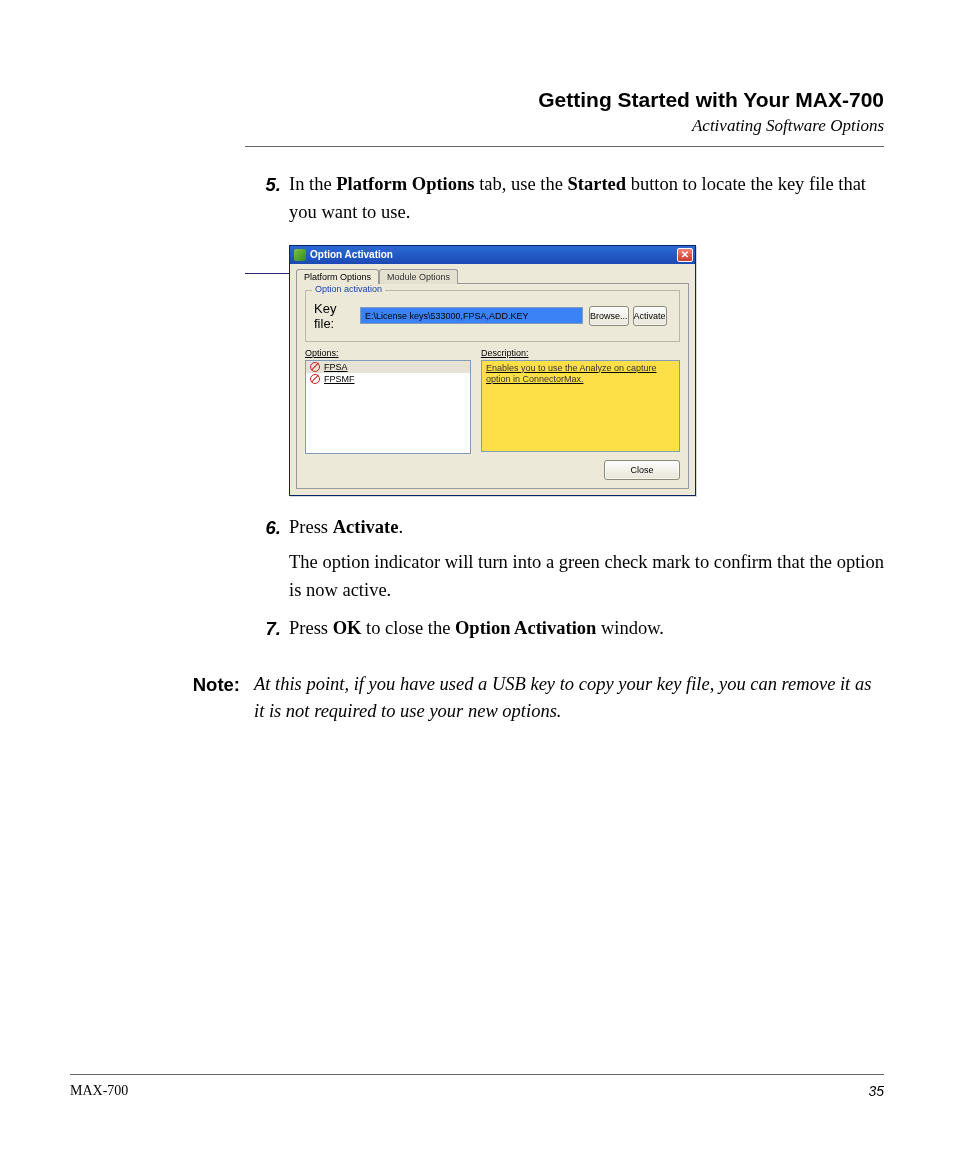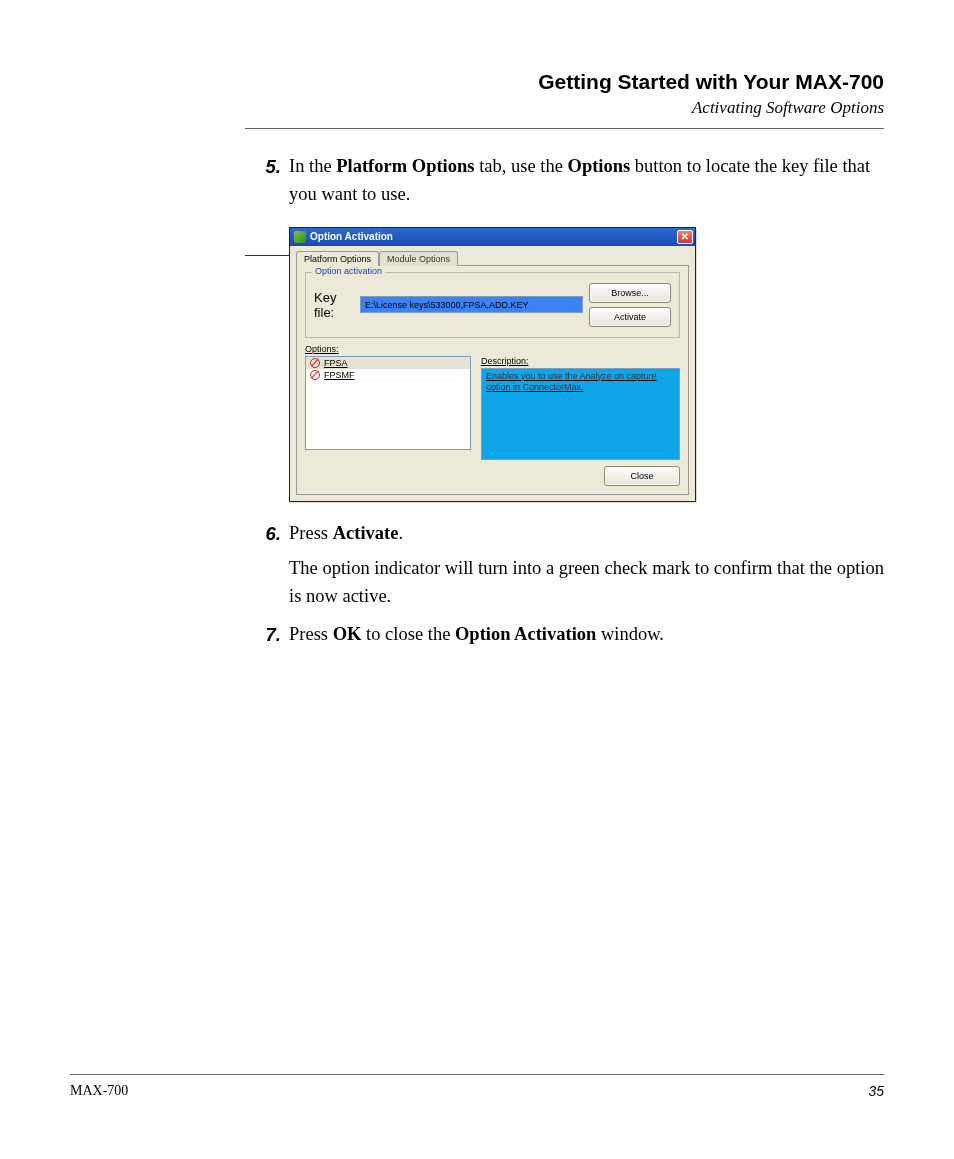--- a/index.html
+++ b/index.html
@@ -5,21 +5,21 @@
   html,body{margin:0;padding:0;background:#fff;}
   body{
     width:954px;height:1159px;
     font-family:Georgia,'Times New Roman',serif;
     color:#000;
     position:relative;
     box-sizing:border-box;
   }
   .page{
     position:absolute;left:0;top:0;right:0;bottom:0;
-    padding:70px 70px 0 70px;
+    padding:88px 70px 0 70px;
     box-sizing:border-box;
   }
   .header{
     text-align:right;
     margin-left:175px;
   }
   .header-title{
     font-weight:700;
     font-size:21px;
     font-family:Verdana,Geneva,sans-serif;
@@ -185,21 +185,21 @@
     background:#3b82f6;
     border:1px solid #7f9db9;
     height:15px;
     padding:0 4px;
     font-size:9px;
     display:flex;align-items:center;
     color:#000;
     overflow:hidden;white-space:nowrap;
   }
   .side-btns{
-    display:flex;flex-direction:column;gap:4px;
+    display:flex;gap:4px;
     width:82px;
   }
   .winbtn{
     background:linear-gradient(to bottom,#fdfdfd,#e8e5d7);
     border:1px solid #8a8a7a;
     border-radius:3px;
     height:18px;
     font-size:9px;
     display:flex;align-items:center;justify-content:center;
     color:#000;
@@ -207,21 +207,21 @@
   }
   .cols{
     display:flex;
     gap:10px;
     margin-top:6px;
   }
   .col{
     flex:1;
     text-decoration:underline;
   }
-  .col2{flex:1.2;margin-top:12px;}
+  .col2{flex:1.2;}
   .col-label{
     font-size:9px;
     margin-bottom:2px;
   }
   .listbox{
     background:#fff;
     border:1px solid #7f9db9;
     height:92px;
     overflow:hidden;
     font-size:9px;
@@ -243,21 +243,21 @@
   }
   .li .ico-no::after{
     content:"";
     position:absolute;
     left:-1px;top:3px;
     width:10px;height:0;
     border-top:1.3px solid #c22;
     transform:rotate(-45deg);
   }
   .descbox{
-    background:#0ea5e9;
+    background:#fde047;
     border:1px solid #7f9db9;
     height:92px;
     padding:2px 4px;
     font-size:9px;
     color:#333;
     line-height:1.25;
     box-sizing:border-box;
   }
   .dlg-footer{
     display:flex;
@@ -294,21 +294,21 @@
     <div class="header-title">Getting Started with Your MAX-700</div>
     <div class="header-sub">Activating Software Options</div>
     <hr class="header-rule">
   </div>
 
   <div class="content">
 
     <div class="step">
       <div class="step-num">5.</div>
       <div class="step-body">
-        <span>In the </span><b>Platform Options</b><span> tab, use the </span><b>Options</b><span> button to locate the key file that you want to use.</span>
+        <span>In the </span><b>Platform Options</b><span> tab, use the </span><b>Started</b><span> button to locate the key file that you want to use.</span>
       </div>
     </div>
 
     <div class="dlg-wrap">
       <div class="callout-line"></div>
       <div class="dlg">
         <div class="dlg-title">
           <span class="ico"></span>
           <span>Option Activation</span>
           <span class="spacer"></span>
@@ -369,20 +369,24 @@
     <div class="step-para">The option indicator will turn into a green check mark to confirm that the option is now active.</div>
 
     <div class="step">
       <div class="step-num">7.</div>
       <div class="step-body">
         <span>Press </span><b>OK</b><span> to close the </span><b>Option Activation</b><span> window.</span>
       </div>
     </div>
   </div>
 
+  <div class="note-row">
+    <div class="note-label">Note:</div>
+    <div class="note-body">At this point, if you have used a USB key to copy your key file, you can remove it as it is not required to use your new options.</div>
+  </div>
 
   <div class="page-footer">
     <hr class="foot-rule">
     <div class="foot-row">
       <span>MAX-700</span>
       <span class="pn">35</span>
     </div>
   </div>
 </div>
 

